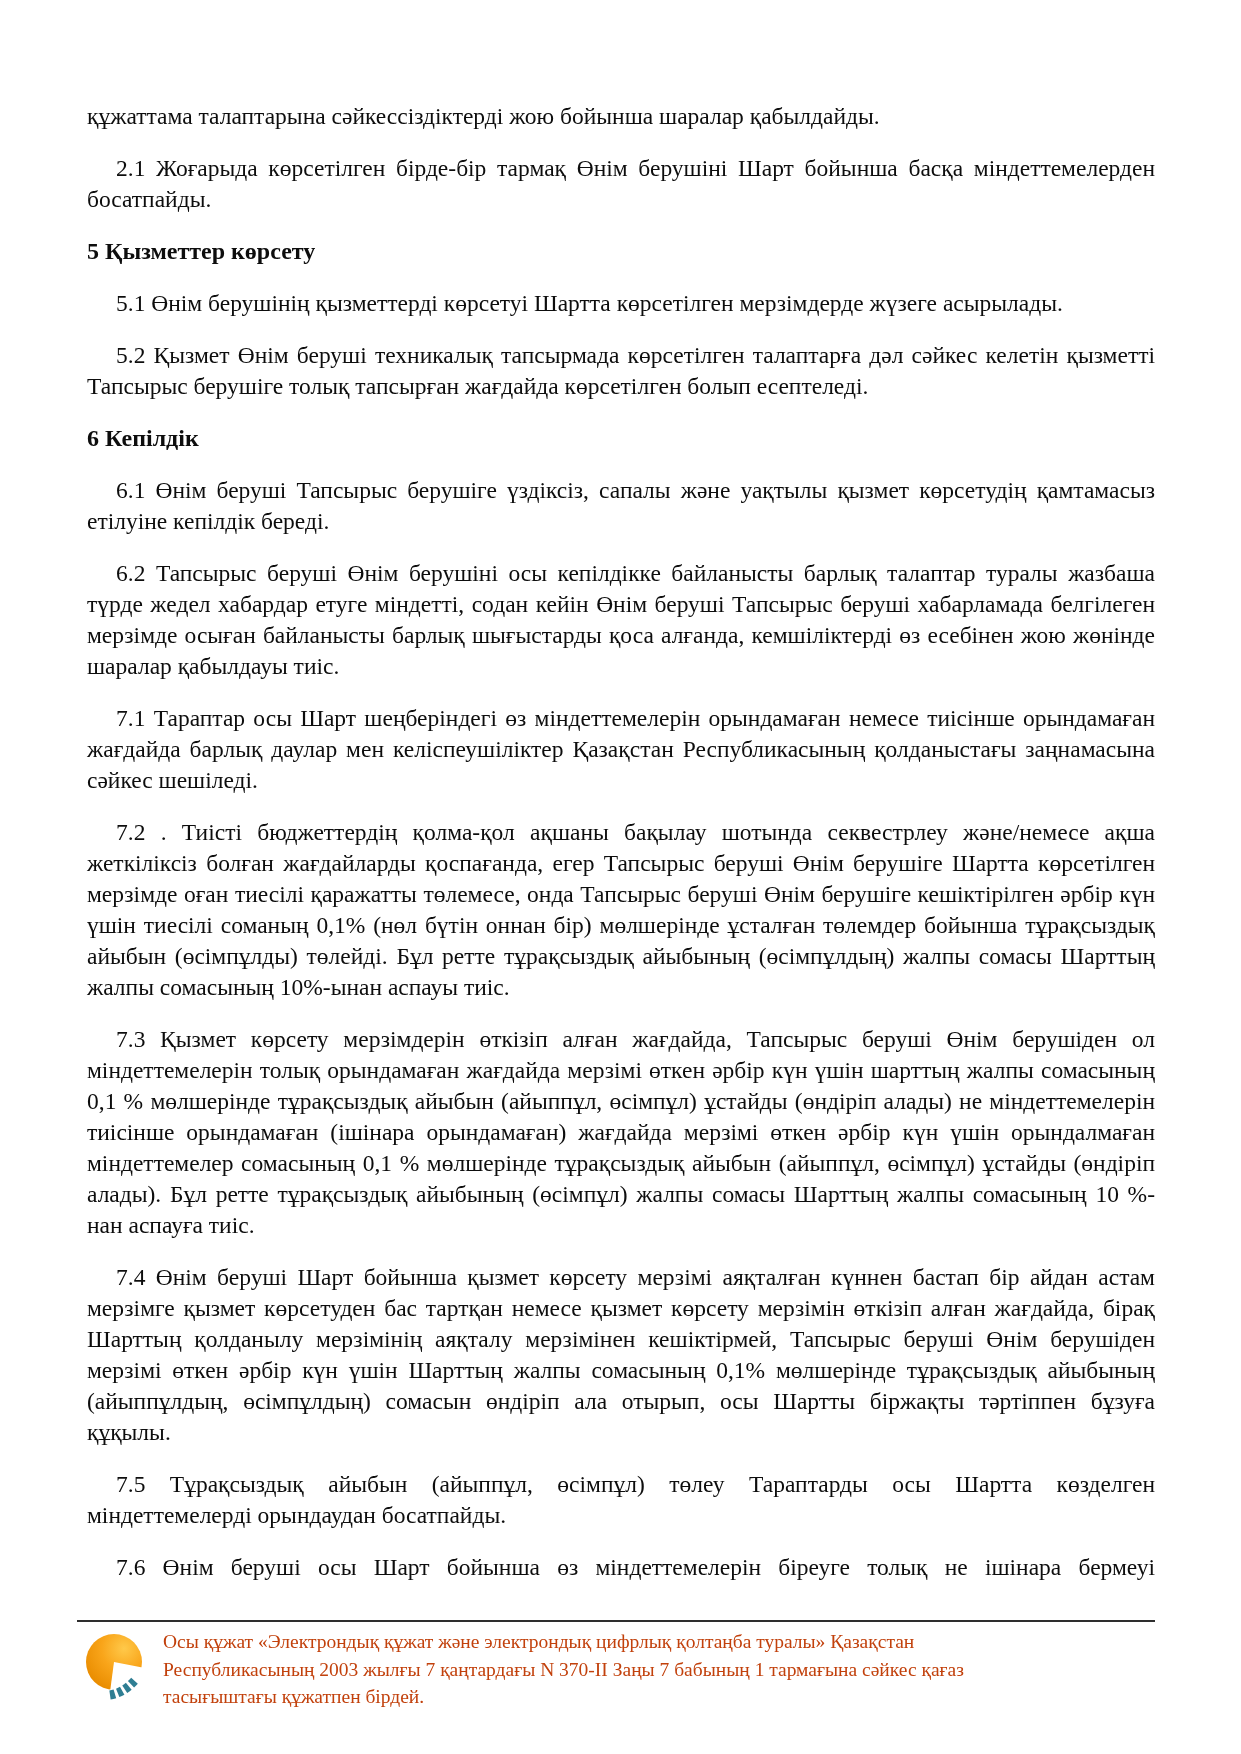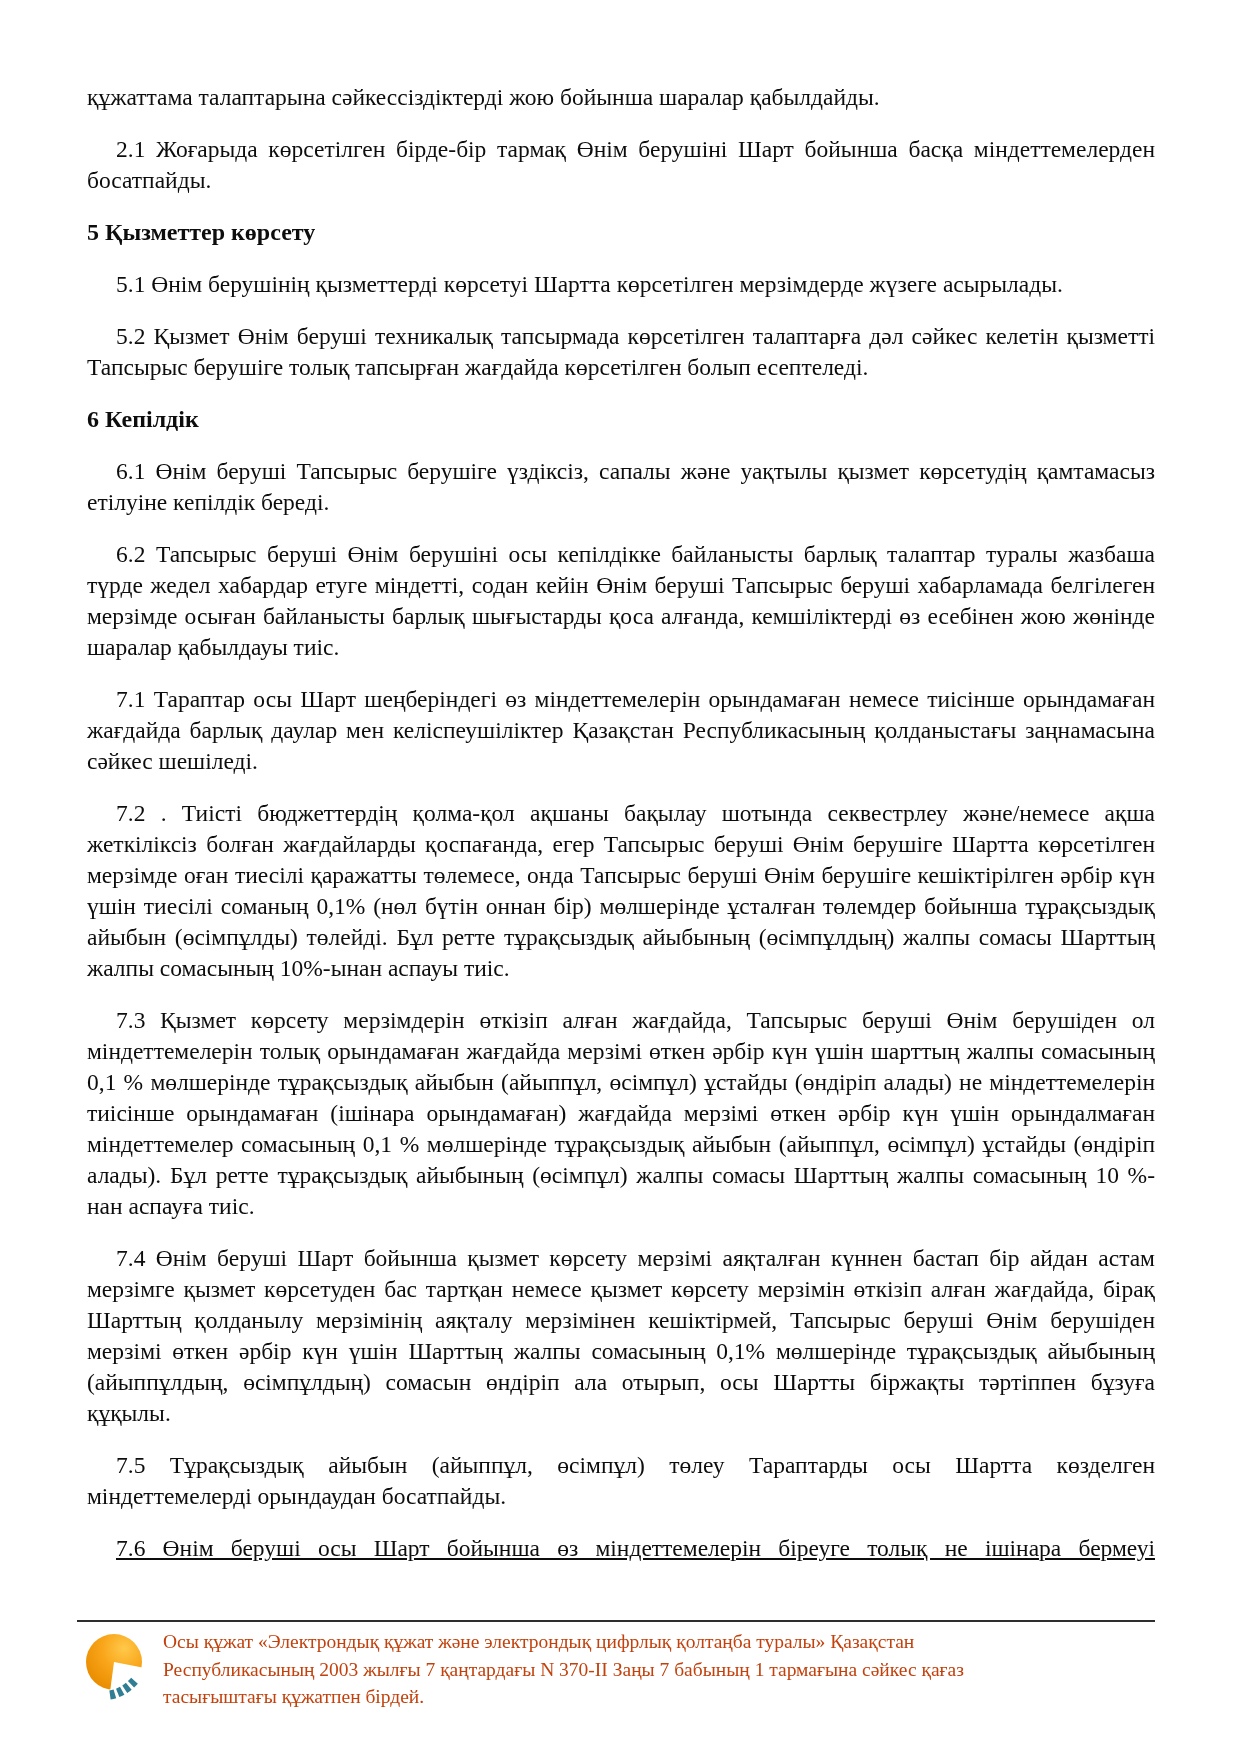--- a/index.html
+++ b/index.html
@@ -12,38 +12,37 @@
     width: 1241px;
     height: 1754px;
     background: #ffffff;
     overflow: hidden;
     font-family: "Liberation Serif", "DejaVu Serif", serif;
     color: #0d0d0d;
   }
   .content {
     position: absolute;
     left: 87px;
-    top: 82px;
+    top: 101px;
     width: 1068px;
     font-size: 23.5px;
     line-height: 31px;
     text-align: justify;
     z-index: 1;
   }
   .para {
     margin: 0 0 21px 0;
     text-indent: 29px;
   }
   .para.no-indent {
     text-indent: 0;
   }
   .para.stretch {
     text-align-last: justify;
     margin-bottom: 13px;
-    text-decoration: underline;
   }
   .heading {
     margin: 16px 0 21px 0;
     font-weight: bold;
     text-indent: 0;
     font-size: 24px;
     font-family: Liberation Serif, serif;
   }
   .footer-rule {
     position: absolute;

